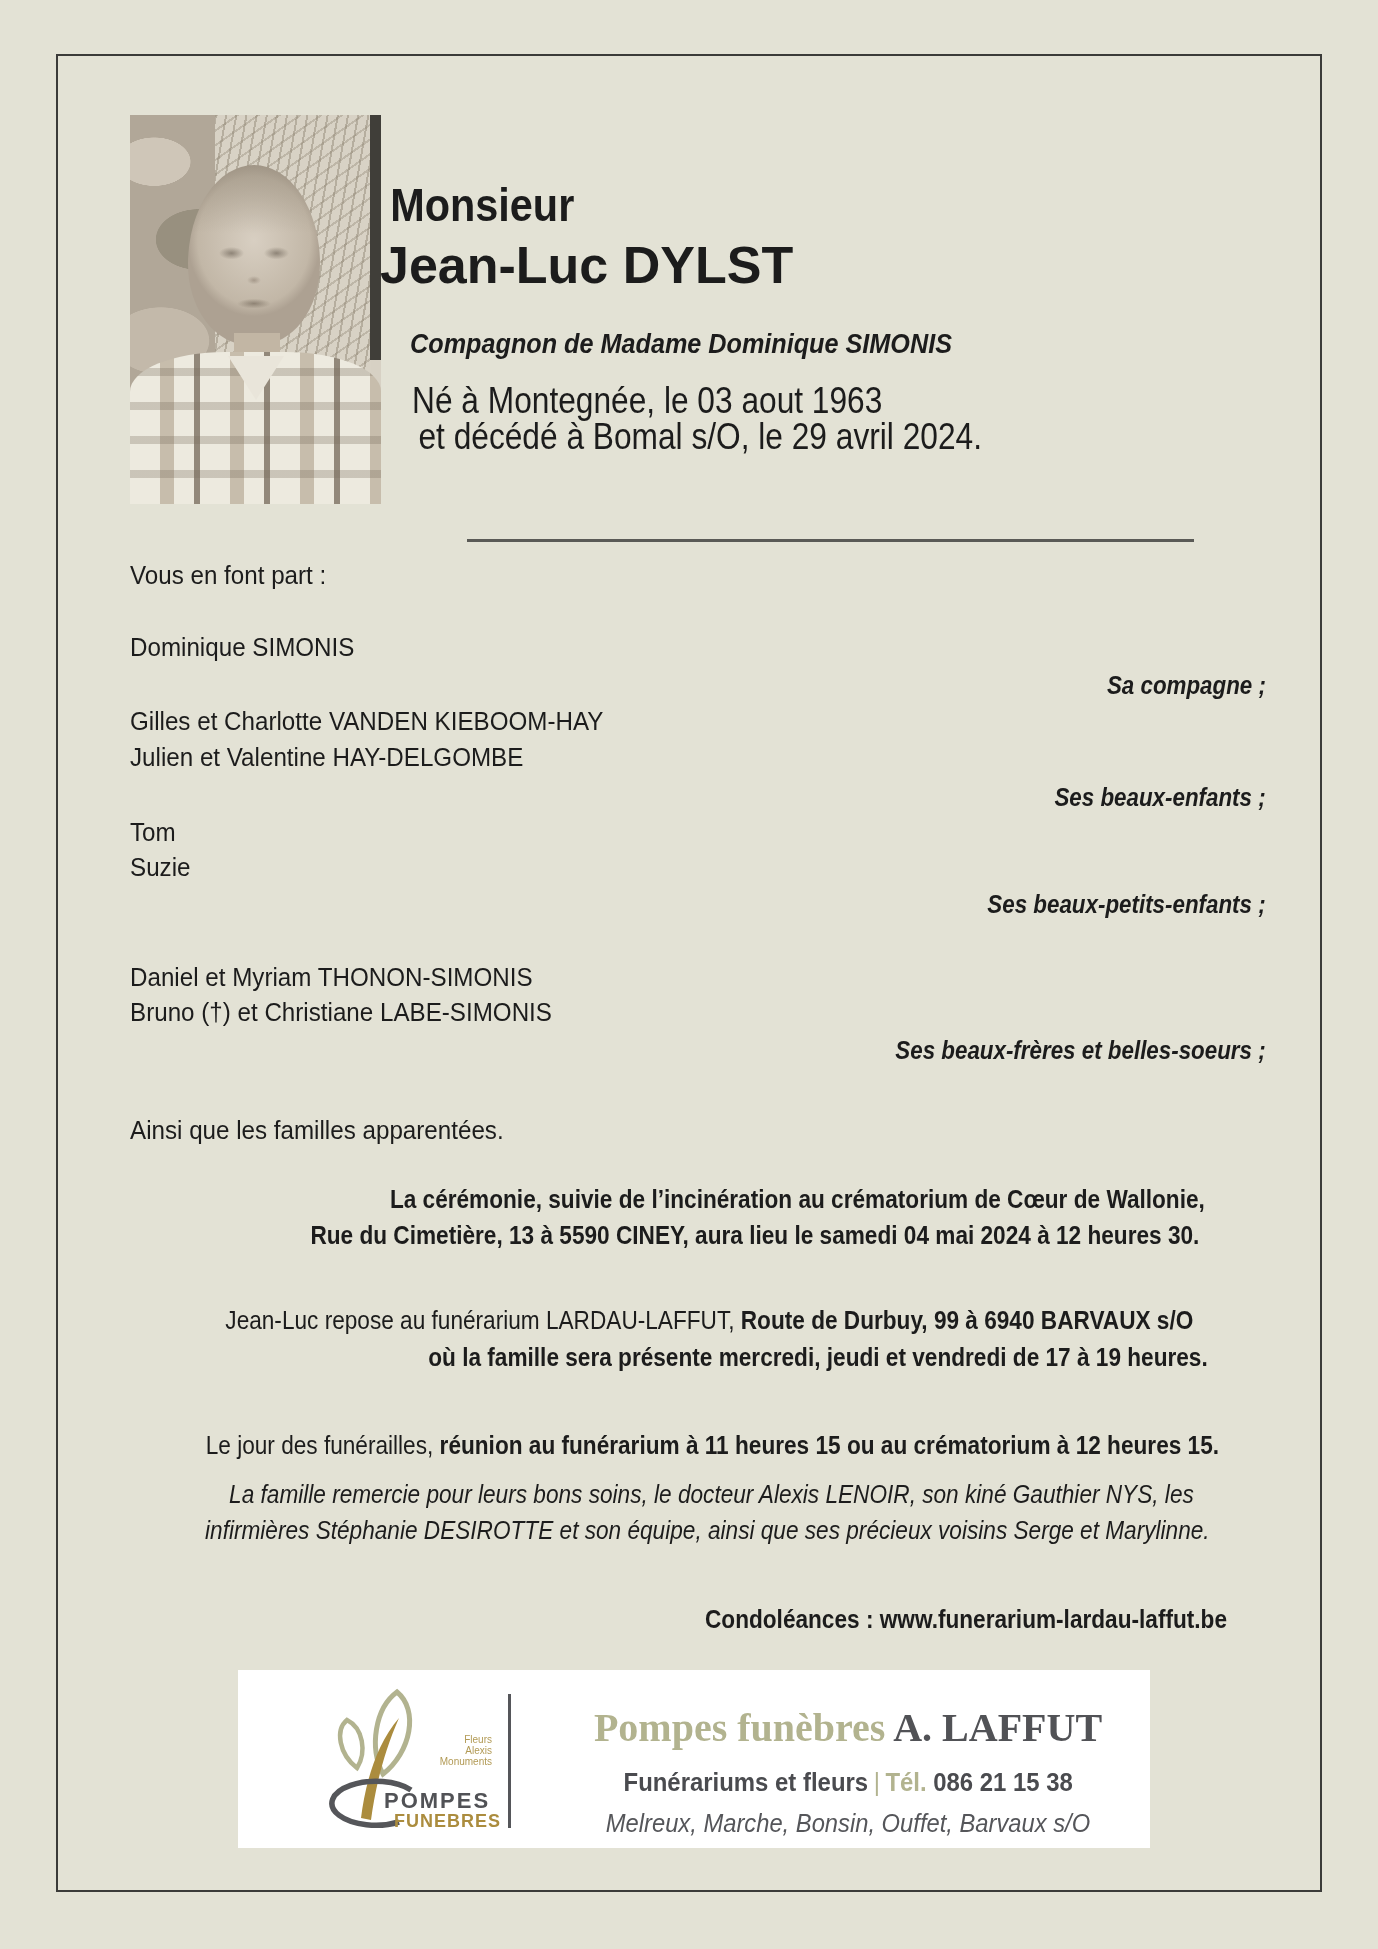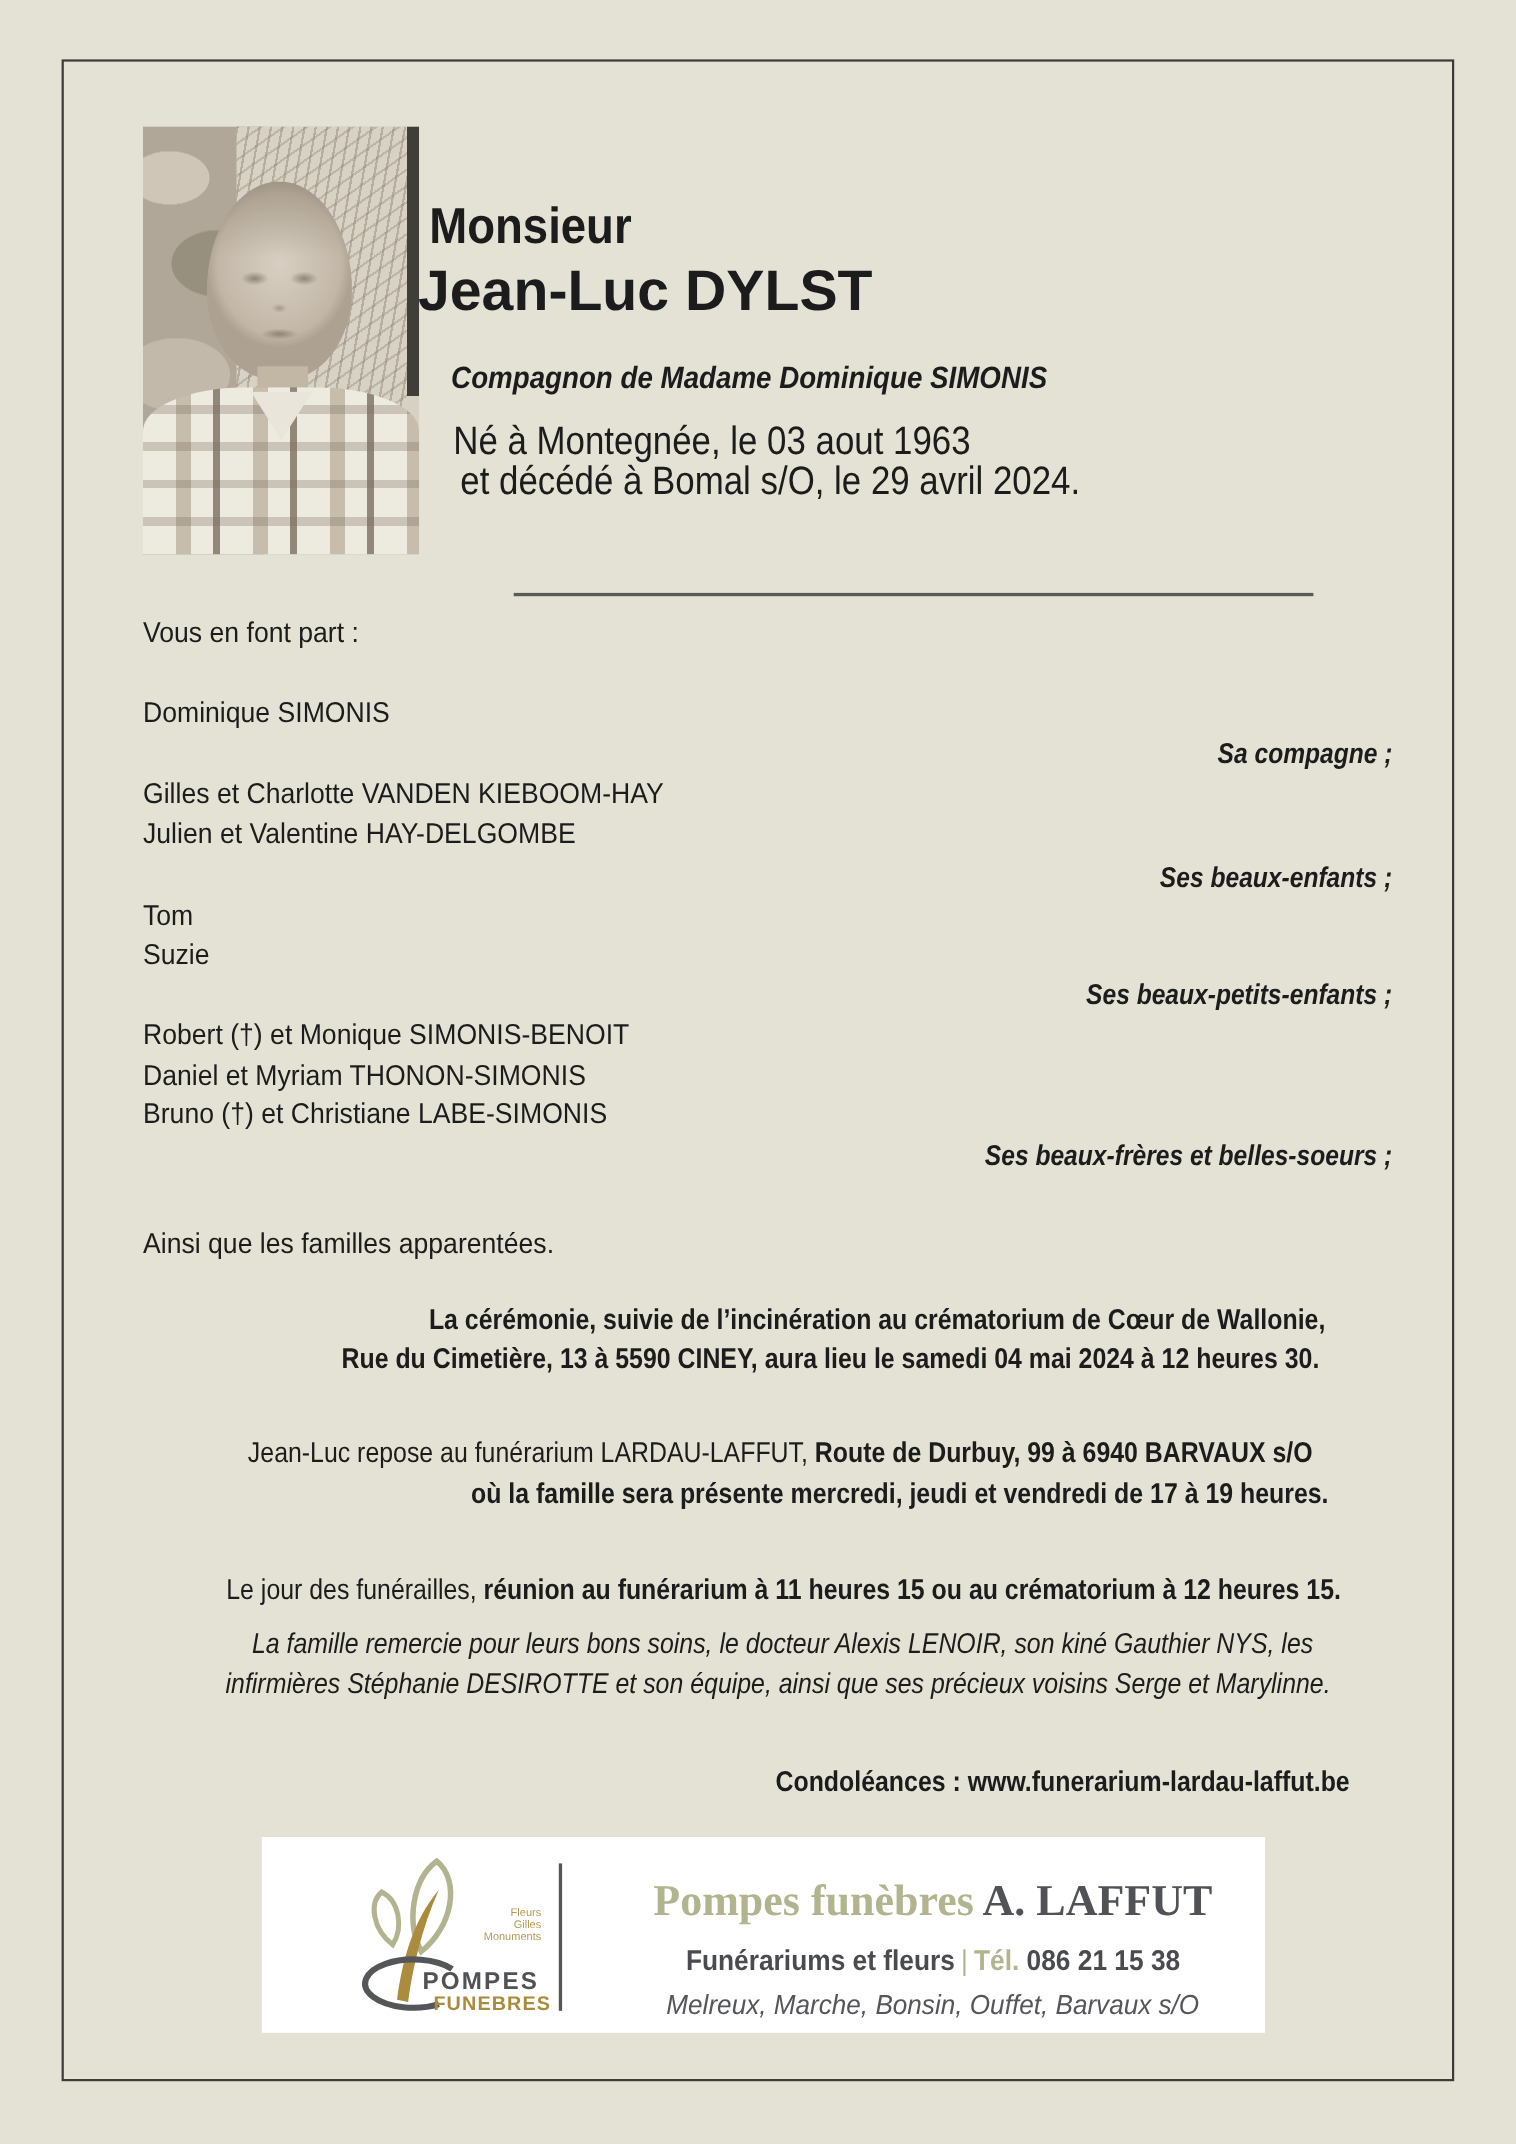--- a/index.html
+++ b/index.html
@@ -125,21 +125,20 @@
   <div class="line l" style="top:501px"><span class="sq">Vous en font part :</span></div>
 
   <div class="line l" style="top:573px"><span class="sq">Dominique SIMONIS</span></div>
   <div class="line r lbl" style="top:611px"><span class="sq">Sa compagne ;</span></div>
   <div class="line l" style="top:647px"><span class="sq">Gilles et Charlotte VANDEN KIEBOOM-HAY</span></div>
   <div class="line l" style="top:683px"><span class="sq">Julien et Valentine HAY-DELGOMBE</span></div>
   <div class="line r lbl" style="top:723px"><span class="sq">Ses beaux-enfants ;</span></div>
   <div class="line l" style="top:758px"><span class="sq">Tom</span></div>
   <div class="line l" style="top:793px"><span class="sq">Suzie</span></div>
   <div class="line r lbl" style="top:830px"><span class="sq">Ses beaux-petits-enfants ;</span></div>
-  <div class="line l" style="top:866px"><span class="sq">Robert (†) et Monique SIMONIS-BENOIT</span></div>
   <div class="line l" style="top:903px"><span class="sq">Daniel et Myriam THONON-SIMONIS</span></div>
   <div class="line l" style="top:938px"><span class="sq">Bruno (†) et Christiane LABE-SIMONIS</span></div>
   <div class="line r lbl" style="top:976px"><span class="sq">Ses beaux-frères et belles-soeurs ;</span></div>
 
   <div class="line l" style="top:1056px"><span class="sq">Ainsi que les familles apparentées.</span></div>
 
   <div class="line c par b" style="top:1125px"><span class="sq">La cérémonie, suivie de l’incinération au crématorium de Cœur de Wallonie,</span></div>
   <div class="line c par b" style="top:1161px"><span class="sq">Rue du Cimetière, 13 à 5590 CINEY, aura lieu le samedi 04 mai 2024 à 12 heures 30.</span></div>
 
   <div class="line c par" style="top:1246px"><span class="sq"><span>Jean-Luc repose au funérarium LARDAU-LAFFUT, </span><span class="b">Route de Durbuy, 99 à 6940 BARVAUX s/O</span></span></div>
@@ -156,21 +155,21 @@
     <svg class="logo-svg" width="120" height="155" viewBox="0 0 120 155" aria-hidden="true">
       <path d="M60 88 C88 66 96 24 74 6 C52 22 46 62 60 88 Z" fill="none" stroke="#b2b38f" stroke-width="5"></path>
       <path d="M34 82 C16 68 12 44 24 34 C40 42 44 66 34 82 Z" fill="none" stroke="#b2b38f" stroke-width="4.5"></path>
       <path d="M38 132 C42 100 52 60 76 32 C60 68 52 104 48 134 Z" fill="#ab8c3e"></path>
       <path d="M88 104 A44 22 0 1 0 76 136" fill="none" stroke="#55565a" stroke-width="5.5"></path>
     </svg>
     <div class="logo-word1">POMPES</div>
     <div class="logo-word2">FUNEBRES</div>
     <div class="logo-tags">
       <div>Fleurs</div>
-      <div>Gilles</div>
+      <div>Alexis</div>
       <div>Monuments</div>
     </div>
     <div class="vbar"></div>
     <div class="f-text">
       <div class="f-line f-brand"><span class="light">Pompes funèbres </span><span class="dark">A. LAFFUT</span></div>
       <div class="f-line f-services"><span class="fsq"><span class="svc">Funérariums et fleurs</span><span class="sep">|</span><span class="tel-label">Tél. </span><span class="tel">086 21 15 38</span></span></div>
       <div class="f-line f-cities"><span class="fsq">Melreux, Marche, Bonsin, Ouffet, Barvaux s/O</span></div>
     </div>
   </div>
 

